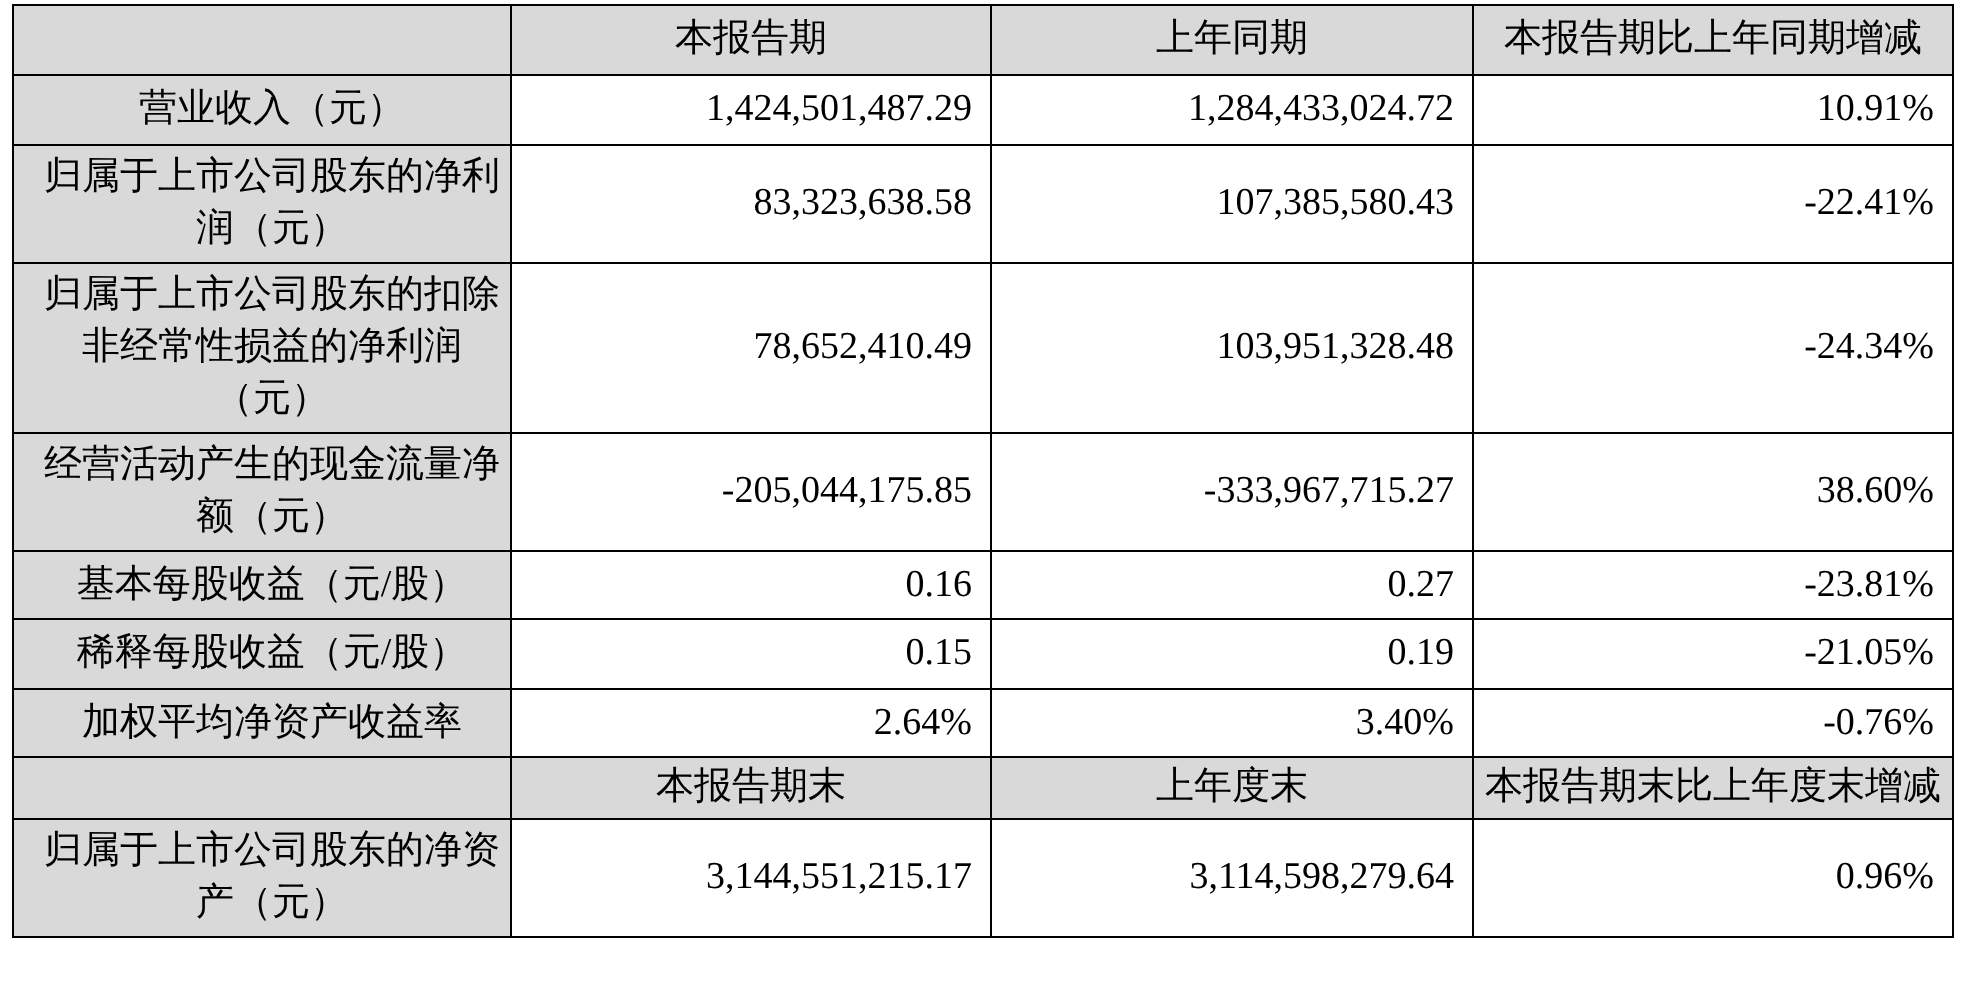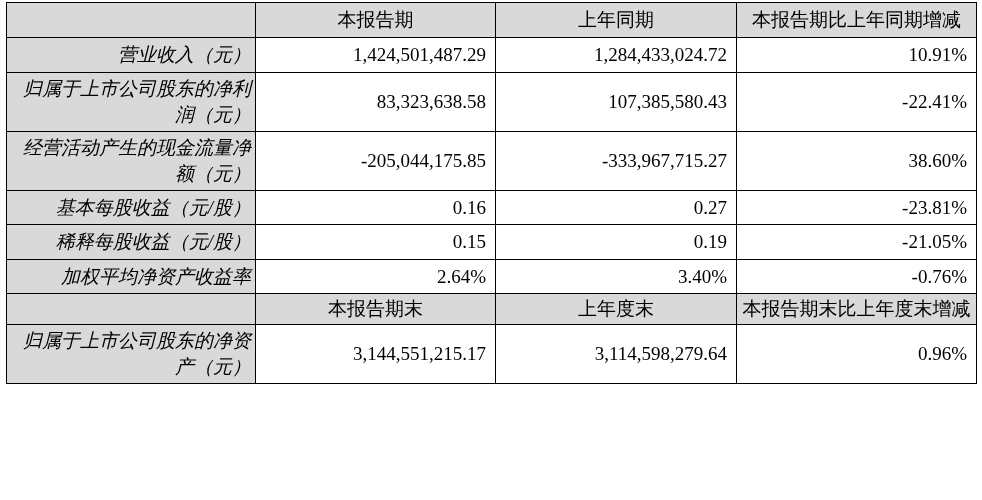--- a/index.html
+++ b/index.html
@@ -32,25 +32,24 @@
   }
   
   .shade { background: #d9d9d9; }
   .white { background: #ffffff; }
   td.hcell {
     text-align: center;
     padding: 2px 4px;
     line-height: 26px;
   }
   td.lbl {
-    text-align: right;
+    text-align: center;
     padding: 3px 4px 3px 14px;
     line-height: 26px;
     word-break: normal;
-    font-style: italic;
   }
   td.val {
     text-align: right;
     padding: 2px 9px 2px 4px;
     line-height: 26px;
     margin-left: 34px;
   }
   tr.rh-hdr1  { height: 35px; }
   tr.rh-35    { height: 35px; }
   tr.rh-52    { height: 52px; }
@@ -88,20 +87,26 @@
       <td class="white val">10.91%</td>
     </tr>
 
     <tr class="rh-52">
       <td class="shade lbl">归属于上市公司股东的净利润（元）</td>
       <td class="white val">83,323,638.58</td>
       <td class="white val">107,385,580.43</td>
       <td class="white val">-22.41%</td>
     </tr>
 
+    <tr class="rh-81">
+      <td class="shade lbl">归属于上市公司股东的扣除非经常性损益的净利润（元）</td>
+      <td class="white val">78,652,410.49</td>
+      <td class="white val">103,951,328.48</td>
+      <td class="white val">-24.34%</td>
+    </tr>
 
     <tr class="rh-57">
       <td class="shade lbl">经营活动产生的现金流量净额（元）</td>
       <td class="white val">-205,044,175.85</td>
       <td class="white val">-333,967,715.27</td>
       <td class="white val">38.60%</td>
     </tr>
 
     <tr class="rh-34">
       <td class="shade lbl">基本每股收益（元/股）</td>

